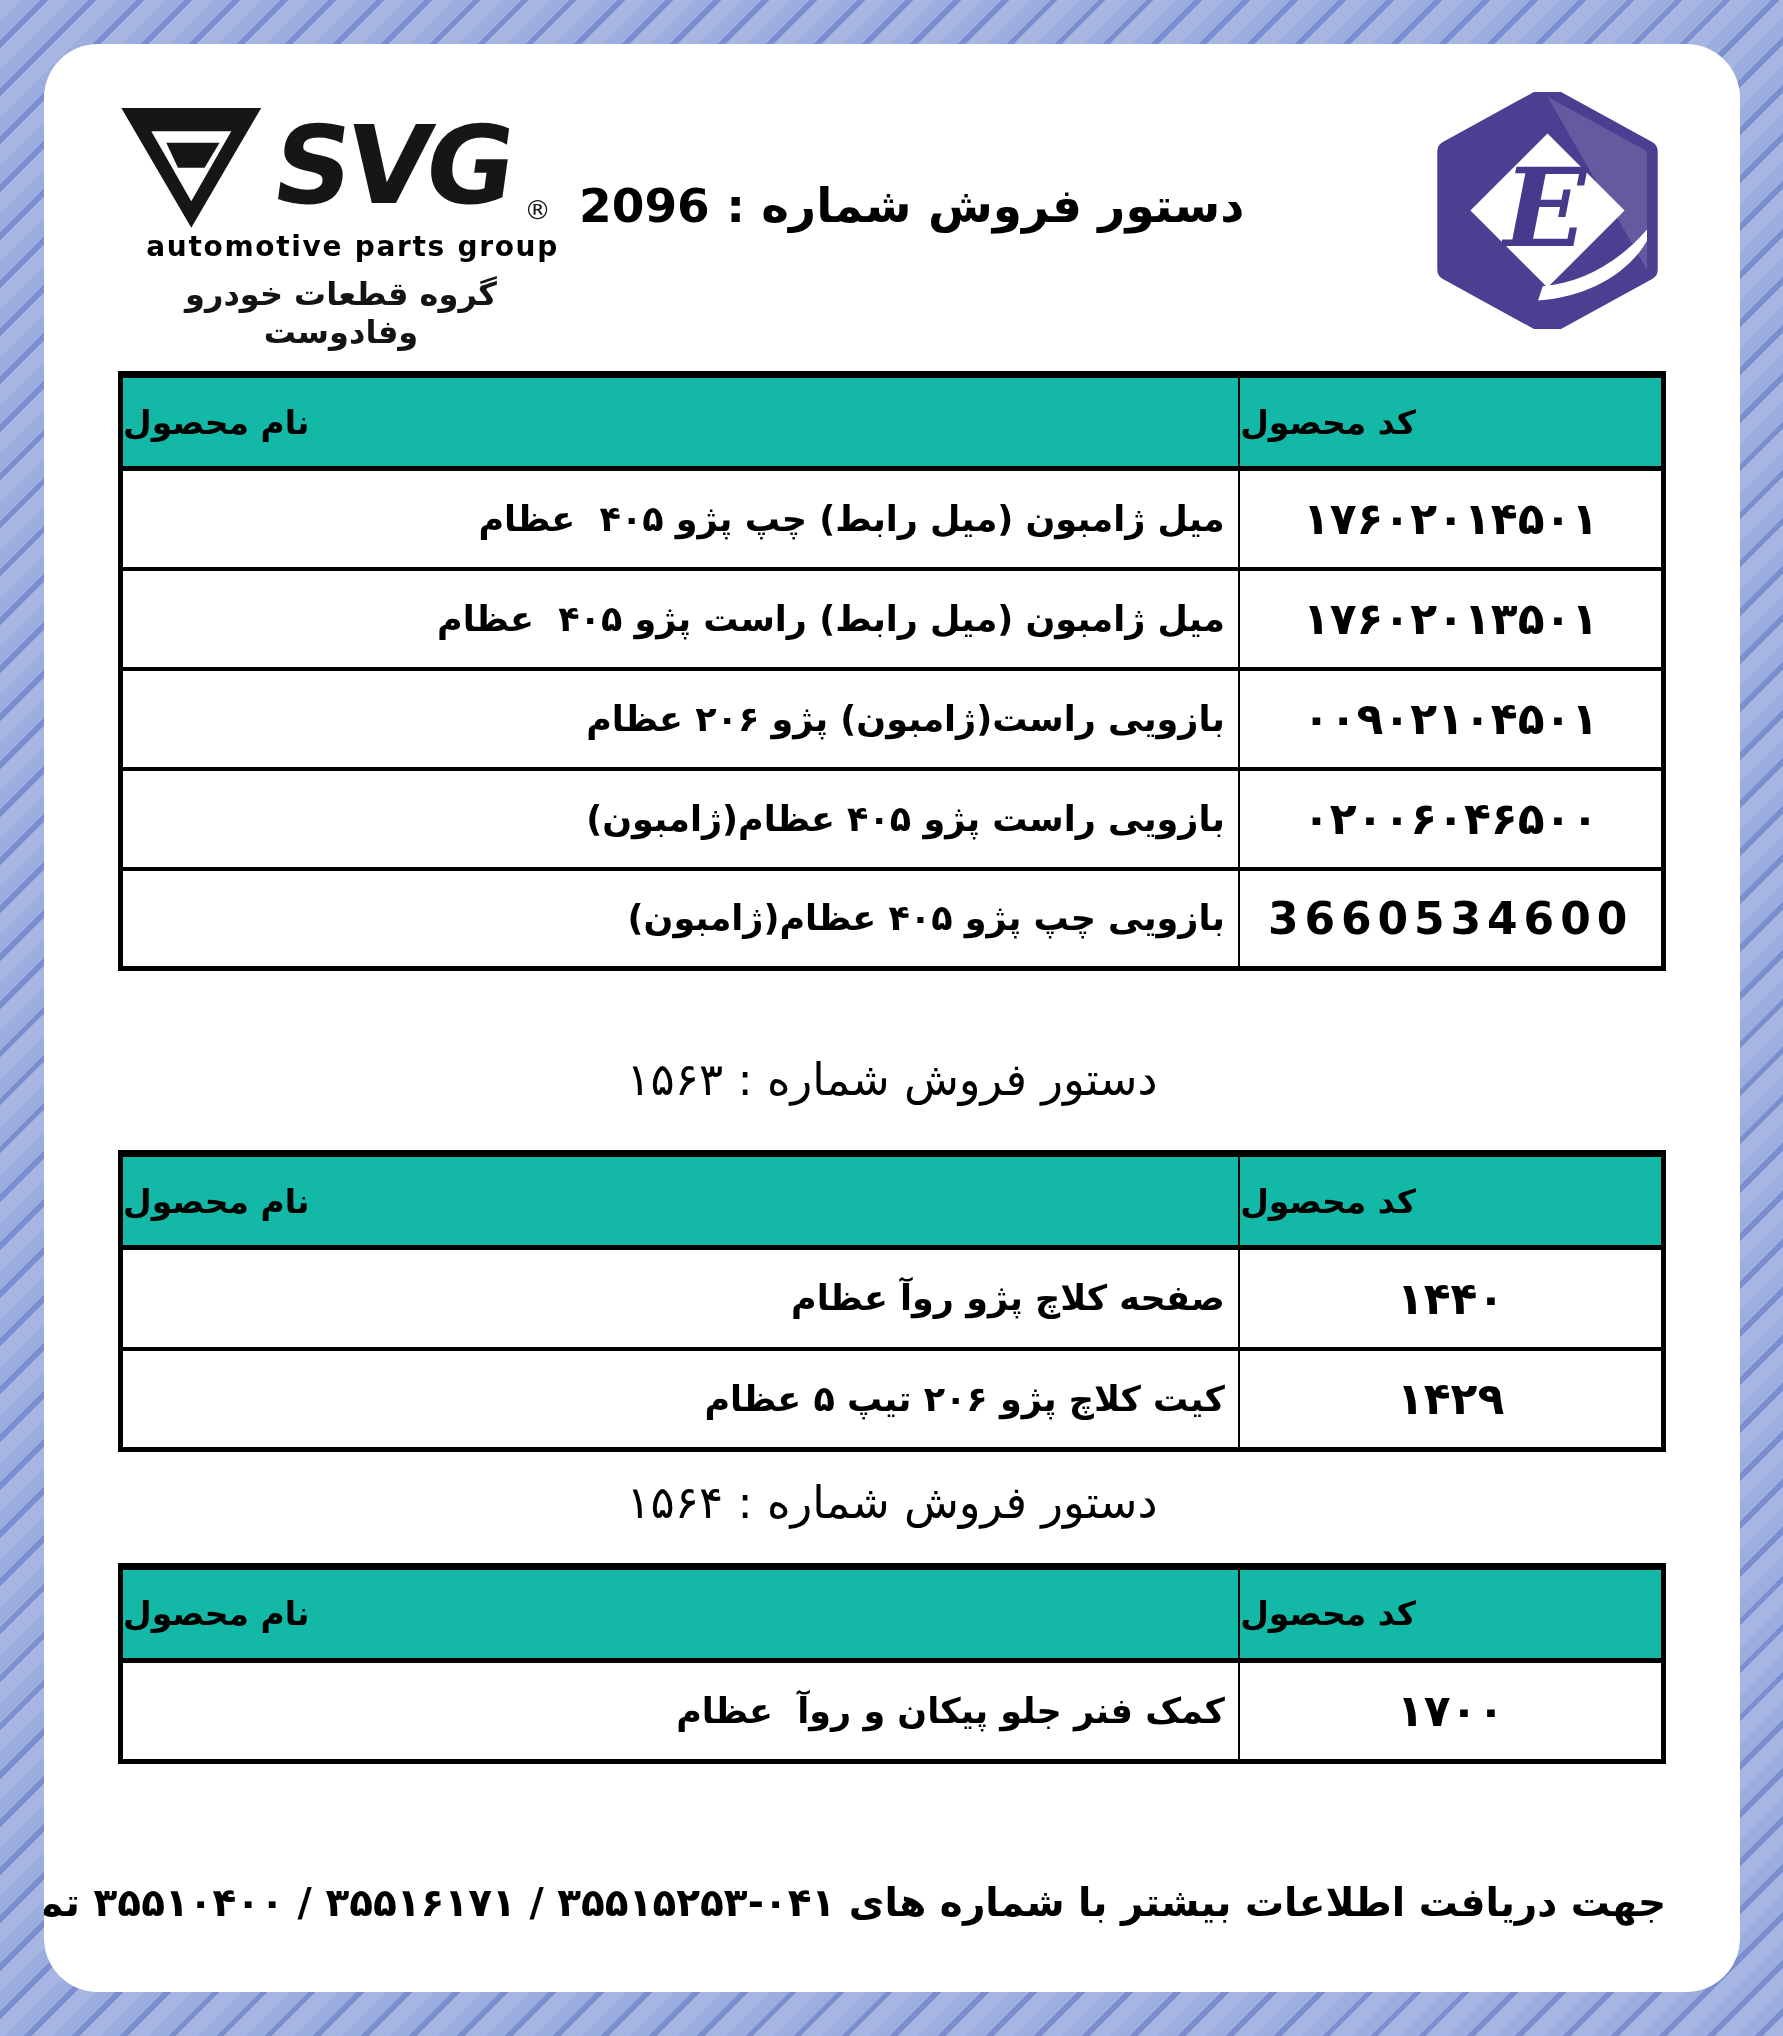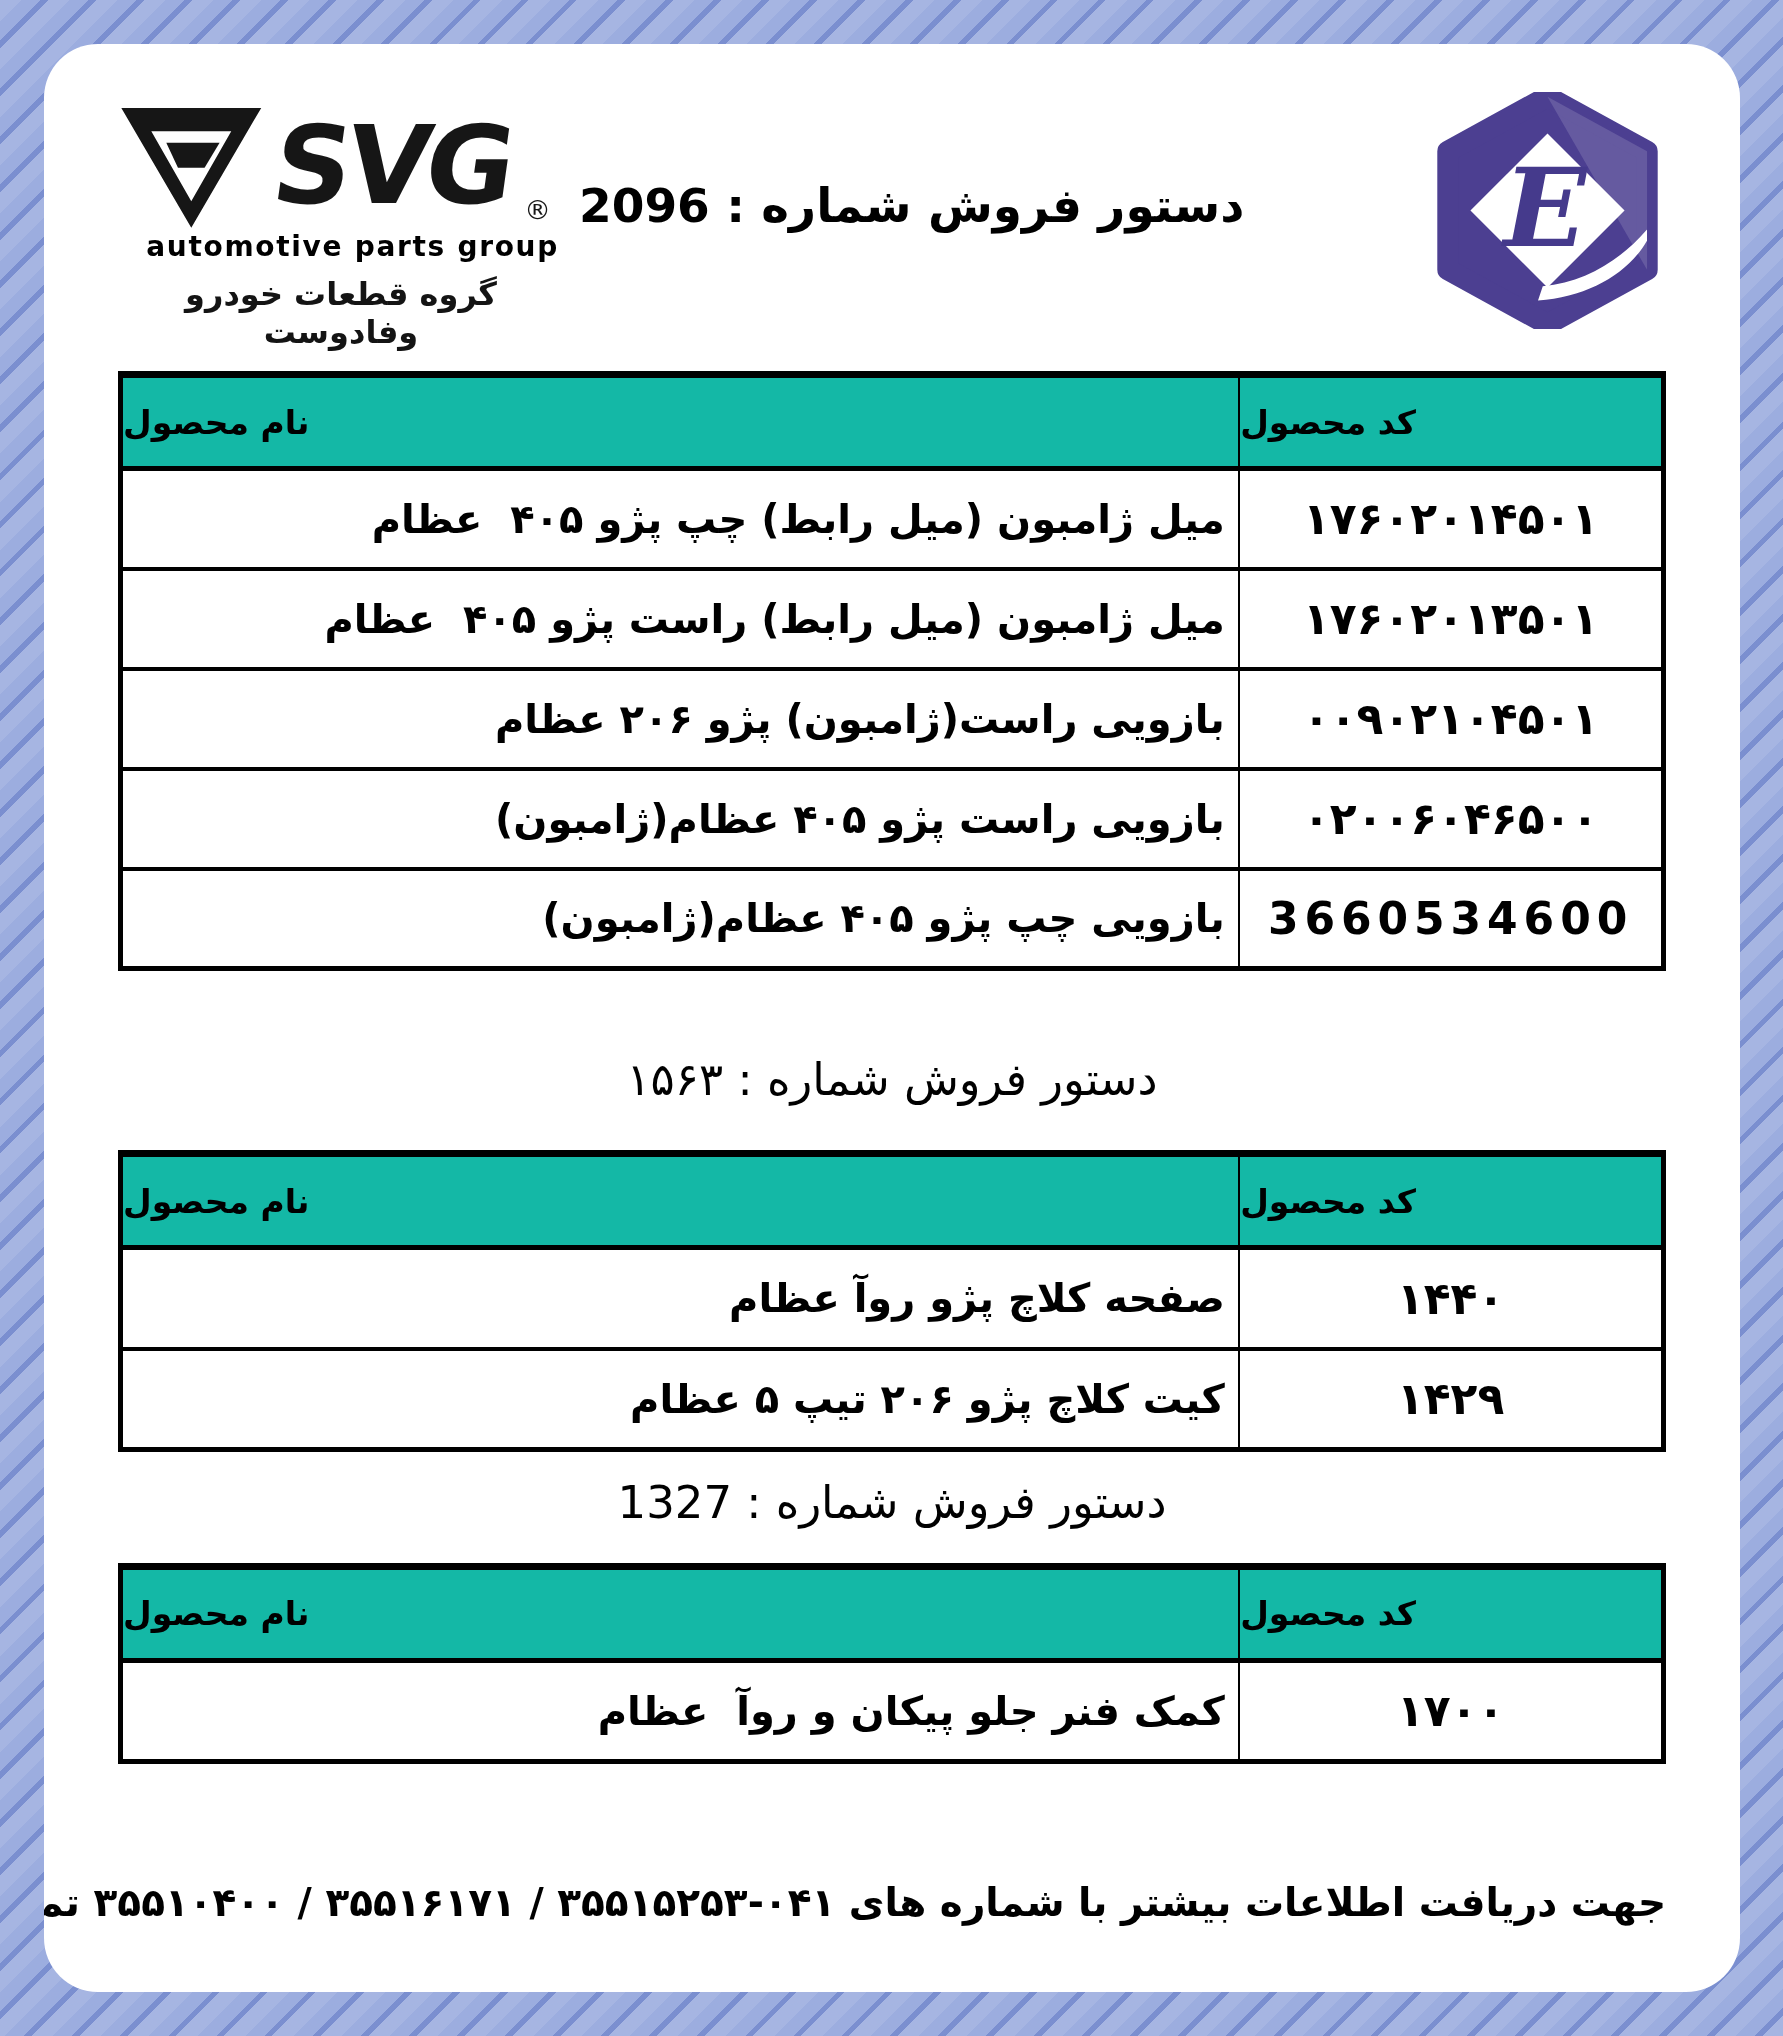--- a/index.html
+++ b/index.html
@@ -51,21 +51,21 @@
     border:5px solid #000; border-top-width:7.6px;
   }
   .order-table col.c-code { width:27.5%; }
   .order-table col.c-name { width:72.5%; }
   .order-table th {
     height:94px; background:#14b8a6;
     border-bottom:5.9px solid #000;
     font-size:33px; font-weight:bold; text-align:left;
     vertical-align:middle;
   }
-  .order-table td { height:100px; font-size:40px; font-weight:bold; vertical-align:middle; }
+  .order-table td { height:100px; font-size:35px; font-weight:bold; vertical-align:middle; }
   .order-table tbody tr + tr td { border-top:4.2px solid #000; }
   .order-table th:first-child, .order-table td:first-child { border-left:2.5px solid #000; }
   .order-table td.code { text-align:center; letter-spacing:5.9px; font-size:44px; }
   .order-table td.name { text-align:right; padding-right:13.4px; padding-left:8.4px; }
   .t2 td, .t3 td { height:101px; }
   
   .section-title {
     direction:rtl; unicode-bidi:plaintext; text-align:center;
     font-size:45px; font-weight:normal;
   }
@@ -171,21 +171,21 @@
         <td class="code">۱۴۴۰</td>
         <td class="name">صفحه کلاچ پژو روآ عظام</td>
       </tr>
       <tr>
         <td class="code">۱۴۲۹</td>
         <td class="name">کیت کلاچ پژو ۲۰۶ تیپ ۵ عظام</td>
       </tr>
     </tbody>
   </table>
 
-  <div class="section-title st-3">دستور فروش شماره : 1327</div>
+  <div class="section-title st-3">دستور فروش شماره : ۱۵۶۴</div>
 
   <table class="order-table t3">
     <colgroup>
         <col class="c-code">
         <col class="c-name">
       </colgroup>
     <thead>
       <tr>
         <th>کد محصول</th>
         <th>نام محصول</th>

